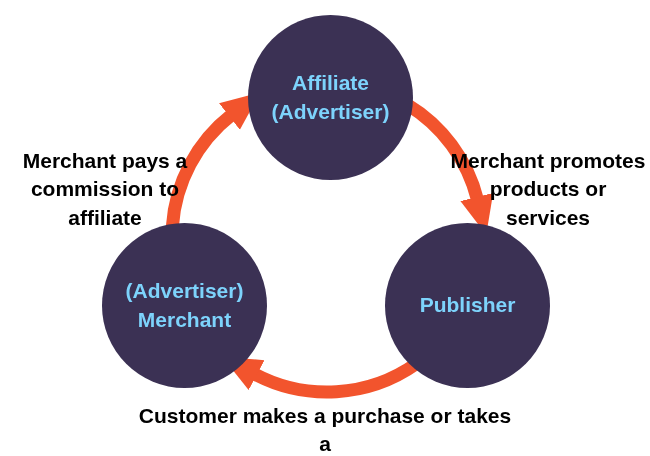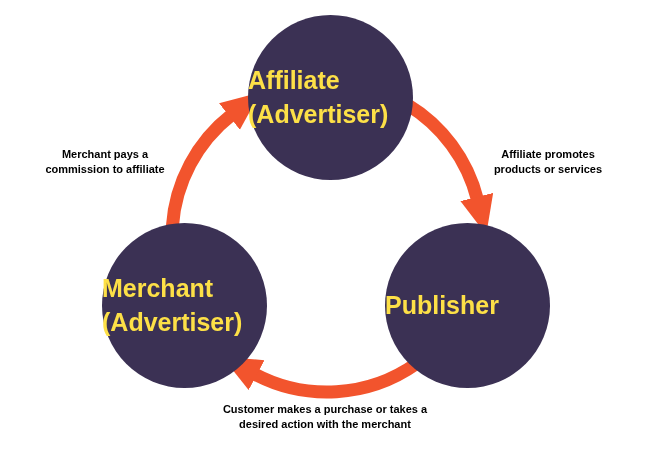--- a/index.html
+++ b/index.html
@@ -32,37 +32,37 @@
   }
   .arrowhead{
     fill:var(--arrow);
   }
   .node{
     position:absolute;
     width:165px;
     height:165px;
     border-radius:50%;
     background:var(--node);
-    color:#fde047;
+    color:#7dd3fc;
     display:flex;
     flex-direction:column;
-    align-items:flex-start;
+    align-items:center;
     justify-content:center;
     text-align:center;
-    font-size:25px;
+    font-size:21px;
     font-weight:bold;
     line-height:1.35;
   }
   .node-affiliate{left:248px;top:15px;}
   .node-customer{left:385px;top:223px;}
   .node-merchant{left:102px;top:223px;}
   .edge-label{
     position:absolute;
     color:var(--text);
-    font-size:11px;
+    font-size:21px;
     font-weight:bold;
     line-height:1.35;
     text-align:center;
     white-space:pre-line;
   }
   .label-left{left:5px;top:147px;width:200px;}
   .label-right{left:448px;top:147px;width:200px;}
   .label-bottom{left:135px;top:402px;width:380px;}
 </style>
 </head>
@@ -84,26 +84,26 @@
   <div class="node node-affiliate">
     <span>Affiliate</span>
     <span>(Advertiser)</span>
   </div>
 
   <div class="node node-customer">
     <span>Publisher</span>
   </div>
 
   <div class="node node-merchant">
+    <span>(Advertiser)</span>
     <span>Merchant</span>
-    <span>(Advertiser)</span>
   </div>
 
   <div class="edge-label label-left">Merchant pays a
 commission to affiliate</div>
 
-  <div class="edge-label label-right">Affiliate promotes
+  <div class="edge-label label-right">Merchant promotes
 products or services</div>
 
   <div class="edge-label label-bottom">Customer makes a purchase or takes a
 desired action with the merchant</div>
 
 </div>
 
 </body></html>

